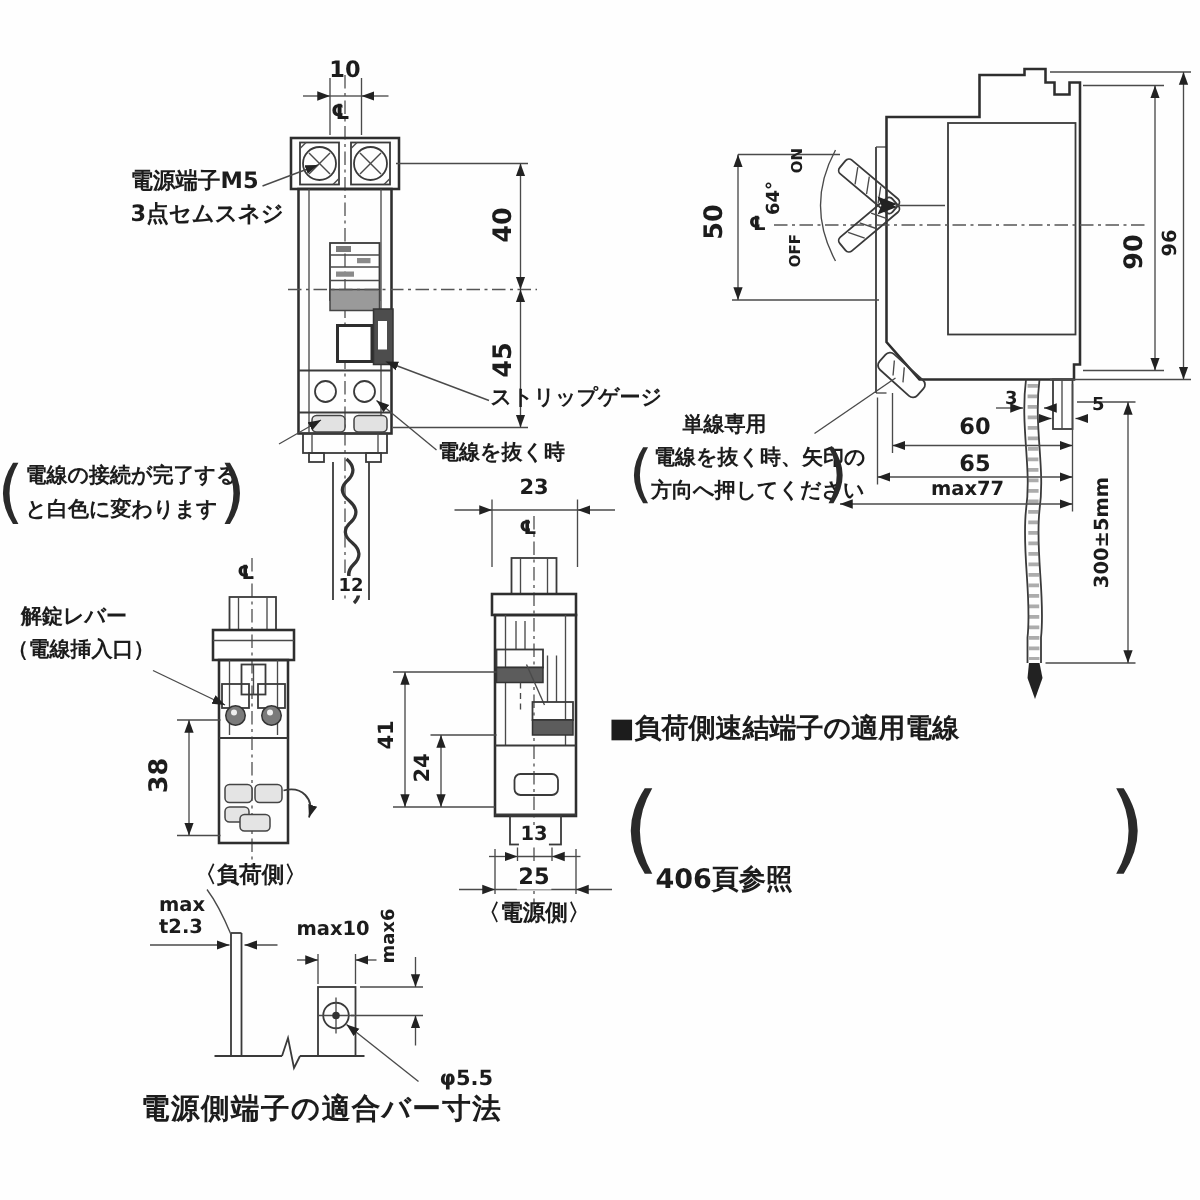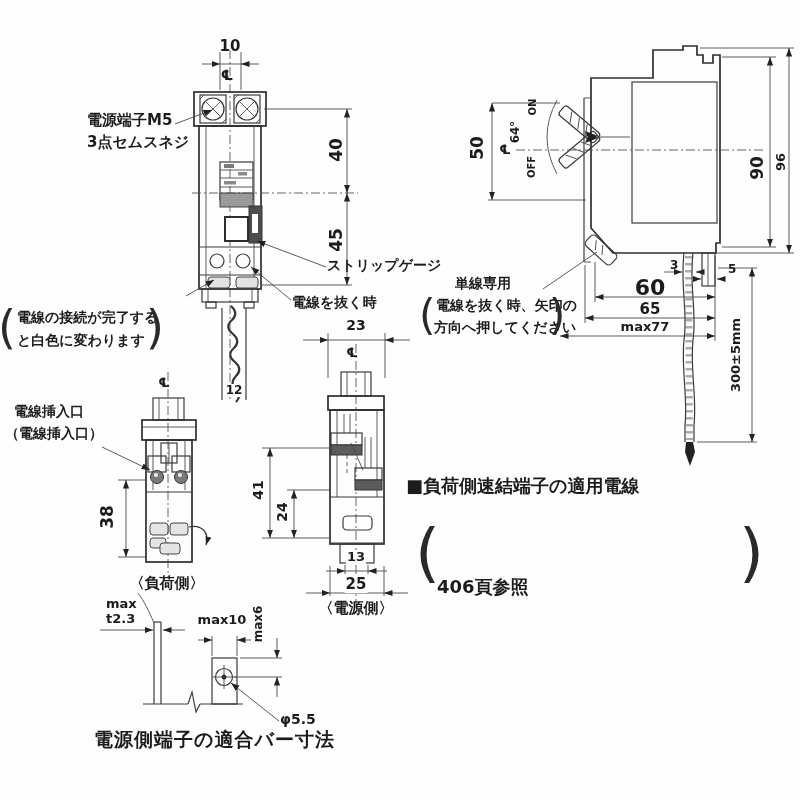--- a/index.html
+++ b/index.html
@@ -265,52 +265,52 @@
 <div class="t r" style="left:336px;top:240px;font-size:17px">45</div>
 <div class="t c bg" style="left:234px;top:384px;font-size:12px">12</div>
 
 <div class="t r" style="left:477px;top:148px;font-size:17px">50</div>
 <div class="t r" style="left:532px;top:107px;font-size:10px">ON</div>
 <div class="t r" style="left:516px;top:132px;font-size:12px">64°</div>
 <div class="t r" style="left:531px;top:167px;font-size:10px">OFF</div>
 <div class="t c" style="left:505px;top:143px;font-size:13px">℄</div>
 <div class="t r" style="left:757px;top:168px;font-size:17px">90</div>
 <div class="t r" style="left:781px;top:162px;font-size:13px">96</div>
-<div class="t c" style="left:650px;top:276px;font-size:22px">60</div>
+<div class="t c" style="left:650px;top:276px;font-size:15px">60</div>
 <div class="t c" style="left:650px;top:301px;font-size:15px">65</div>
 <div class="t c" style="left:645px;top:320px;font-size:13px">max77</div>
 <div class="t" style="left:670px;top:259px;font-size:12px">3</div>
 <div class="t" style="left:728px;top:263px;font-size:12px">5</div>
 <div class="t r" style="left:736px;top:355px;font-size:13px">300±5mm</div>
 
 <div class="t" style="left:455px;top:276px;font-size:14px">単線専用</div>
 <div class="t" style="left:436px;top:298px;font-size:14px">電線を抜く時、矢印の</div>
 <div class="t" style="left:434px;top:320px;font-size:14px">方向へ押してください</div>
 <div class="paren" style="left:419px;top:295px;font-size:42px">(</div>
 <div class="paren" style="left:549px;top:295px;font-size:42px">)</div>
 
-<div class="t" style="left:14px;top:404px;font-size:14px">電線挿入口</div>
+<div class="t" style="left:14px;top:404px;font-size:14px">解錠レバー</div>
 <div class="t" style="left:5px;top:426px;font-size:14px">（電線挿入口）</div>
 <div class="t c" style="left:164px;top:376px;font-size:13px">℄</div>
 <div class="t r" style="left:107px;top:517px;font-size:17px">38</div>
 <div class="t c" style="left:167px;top:575px;font-size:15px">〈負荷側〉</div>
 
 <div class="t c" style="left:356px;top:318px;font-size:14px">23</div>
 <div class="t c" style="left:352px;top:346px;font-size:13px">℄</div>
 <div class="t r" style="left:259px;top:490px;font-size:14px">41</div>
 <div class="t r" style="left:283px;top:512px;font-size:14px">24</div>
 <div class="t c bg" style="left:356px;top:550px;font-size:13px">13</div>
 <div class="t c bg" style="left:356px;top:576px;font-size:15px">25</div>
 <div class="t c" style="left:356px;top:600px;font-size:15px">〈電源側〉</div>
 
 <div class="t" style="left:106px;top:597px;font-size:13px">max</div>
 <div class="t" style="left:106px;top:612px;font-size:13px">t2.3</div>
 <div class="t c" style="left:222px;top:613px;font-size:13px">max10</div>
 <div class="t r" style="left:259px;top:624px;font-size:12px">max6</div>
-<div class="t" style="left:280px;top:712px;font-size:14px">φ5.5</div>
+<div class="t" style="left:293px;top:712px;font-size:14px">φ5.5</div>
 <div class="t" style="left:406px;top:476px;font-size:18px">■負荷側速結端子の適用電線</div>
 
 <div class="t" style="left:94px;top:729px;font-size:19px;letter-spacing:1px">電源側端子の適合バー寸法</div>
 <div class="t" style="left:437px;top:577px;font-size:18px">406頁参照</div>
 <div class="paren" style="left:415px;top:521px;font-size:64px">(</div>
 <div class="paren" style="left:739px;top:521px;font-size:64px">)</div>
 
 </div>
 
 </body></html>

